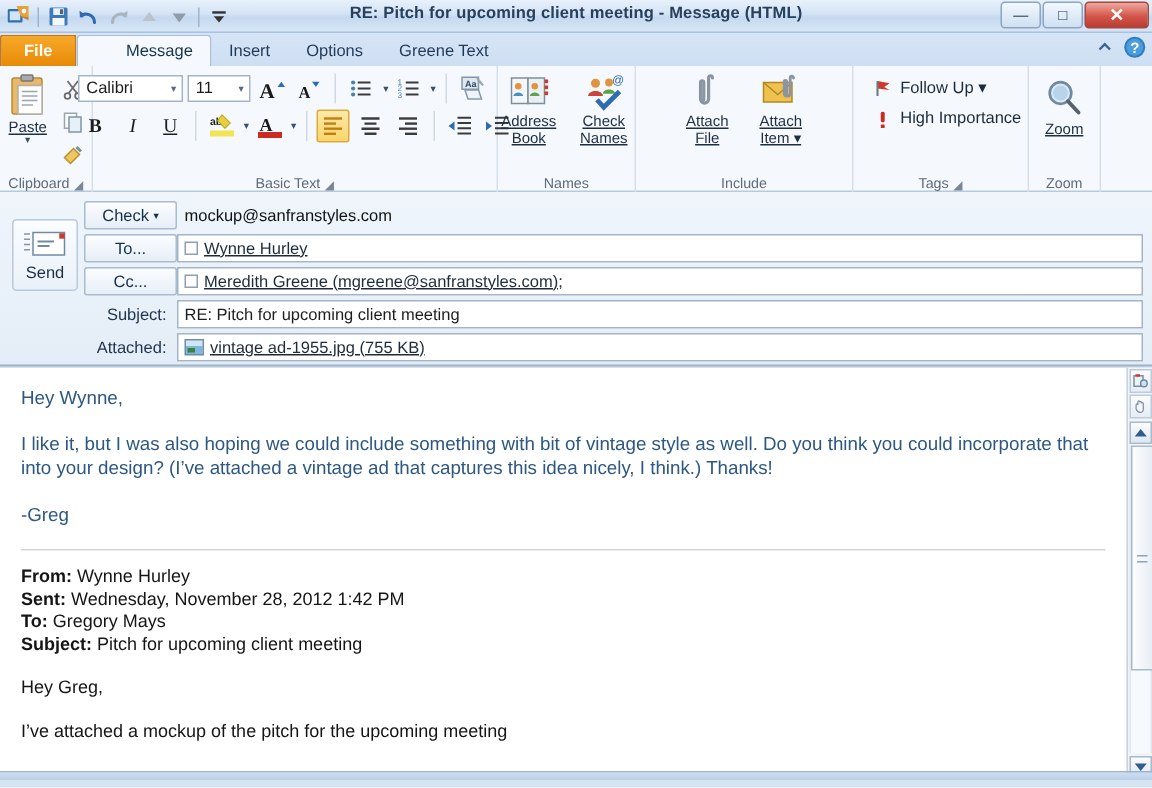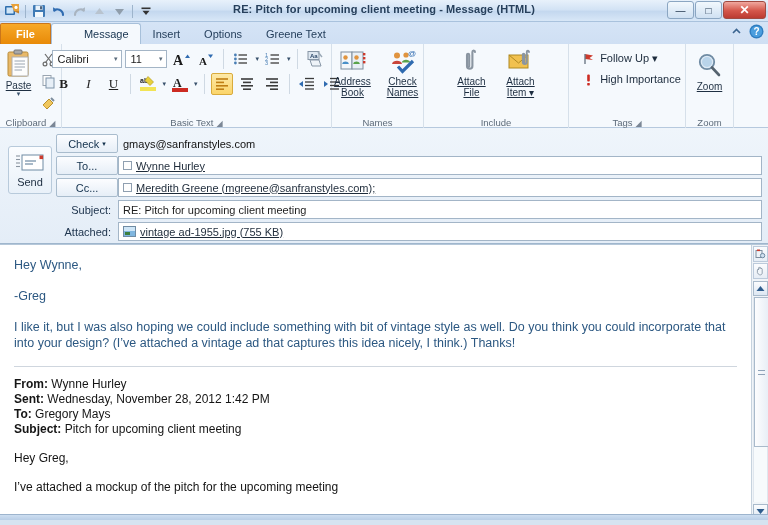--- a/index.html
+++ b/index.html
@@ -521,21 +521,21 @@
         </svg>
         <div style="font-size:11px;color:#1e2f42">Send</div>
       </div>
     </div>
     <div class="fields">
       <div class="frow">
         <div class="fbtn">
           <span>Check</span>
           <span style="font-size:7px">▾</span>
         </div>
-        <div class="fval">gmays@sanfranstyles.com</div>
+        <div class="fval">mockup@sanfranstyles.com</div>
       </div>
       <div class="frow">
         <div class="fbtn">
             <span>To...</span>
           </div>
         <div class="fbox">
           <span class="recip">
             <span class="pcard"></span>
             <span>Wynne Hurley</span>
           </span>
@@ -564,22 +564,22 @@
           <span class="attico"></span>
           <span style="text-decoration:underline;color:#1e2b3a">vintage ad-1955.jpg (755 KB)</span>
         </div>
       </div>
     </div>
   </div>
 
   <div class="bodyarea">
     <div class="bodytext">
       <p>Hey Wynne,</p>
+      <p>I like it, but I was also hoping we could include something with bit of vintage style as well. Do you think you could incorporate that into your design? (I’ve attached a vintage ad that captures this idea nicely, I think.) Thanks!</p>
       <p>-Greg</p>
-      <p>I like it, but I was also hoping we could include something with bit of vintage style as well. Do you think you could incorporate that into your design? (I’ve attached a vintage ad that captures this idea nicely, I think.) Thanks!</p>
       <hr class="hr">
       <div class="quoted">
         <div><b>From:</b> <span>Wynne Hurley</span></div>
         <div><b>Sent:</b> <span>Wednesday, November 28, 2012 1:42 PM</span></div>
         <div><b>To:</b> <span>Gregory Mays</span></div>
         <div><b>Subject:</b> <span>Pitch for upcoming client meeting</span></div>
         <div class="sp"></div>
         <div>Hey Greg,</div>
         <div class="sp"></div>
         <div>I’ve attached a mockup of the pitch for the upcoming meeting</div>

